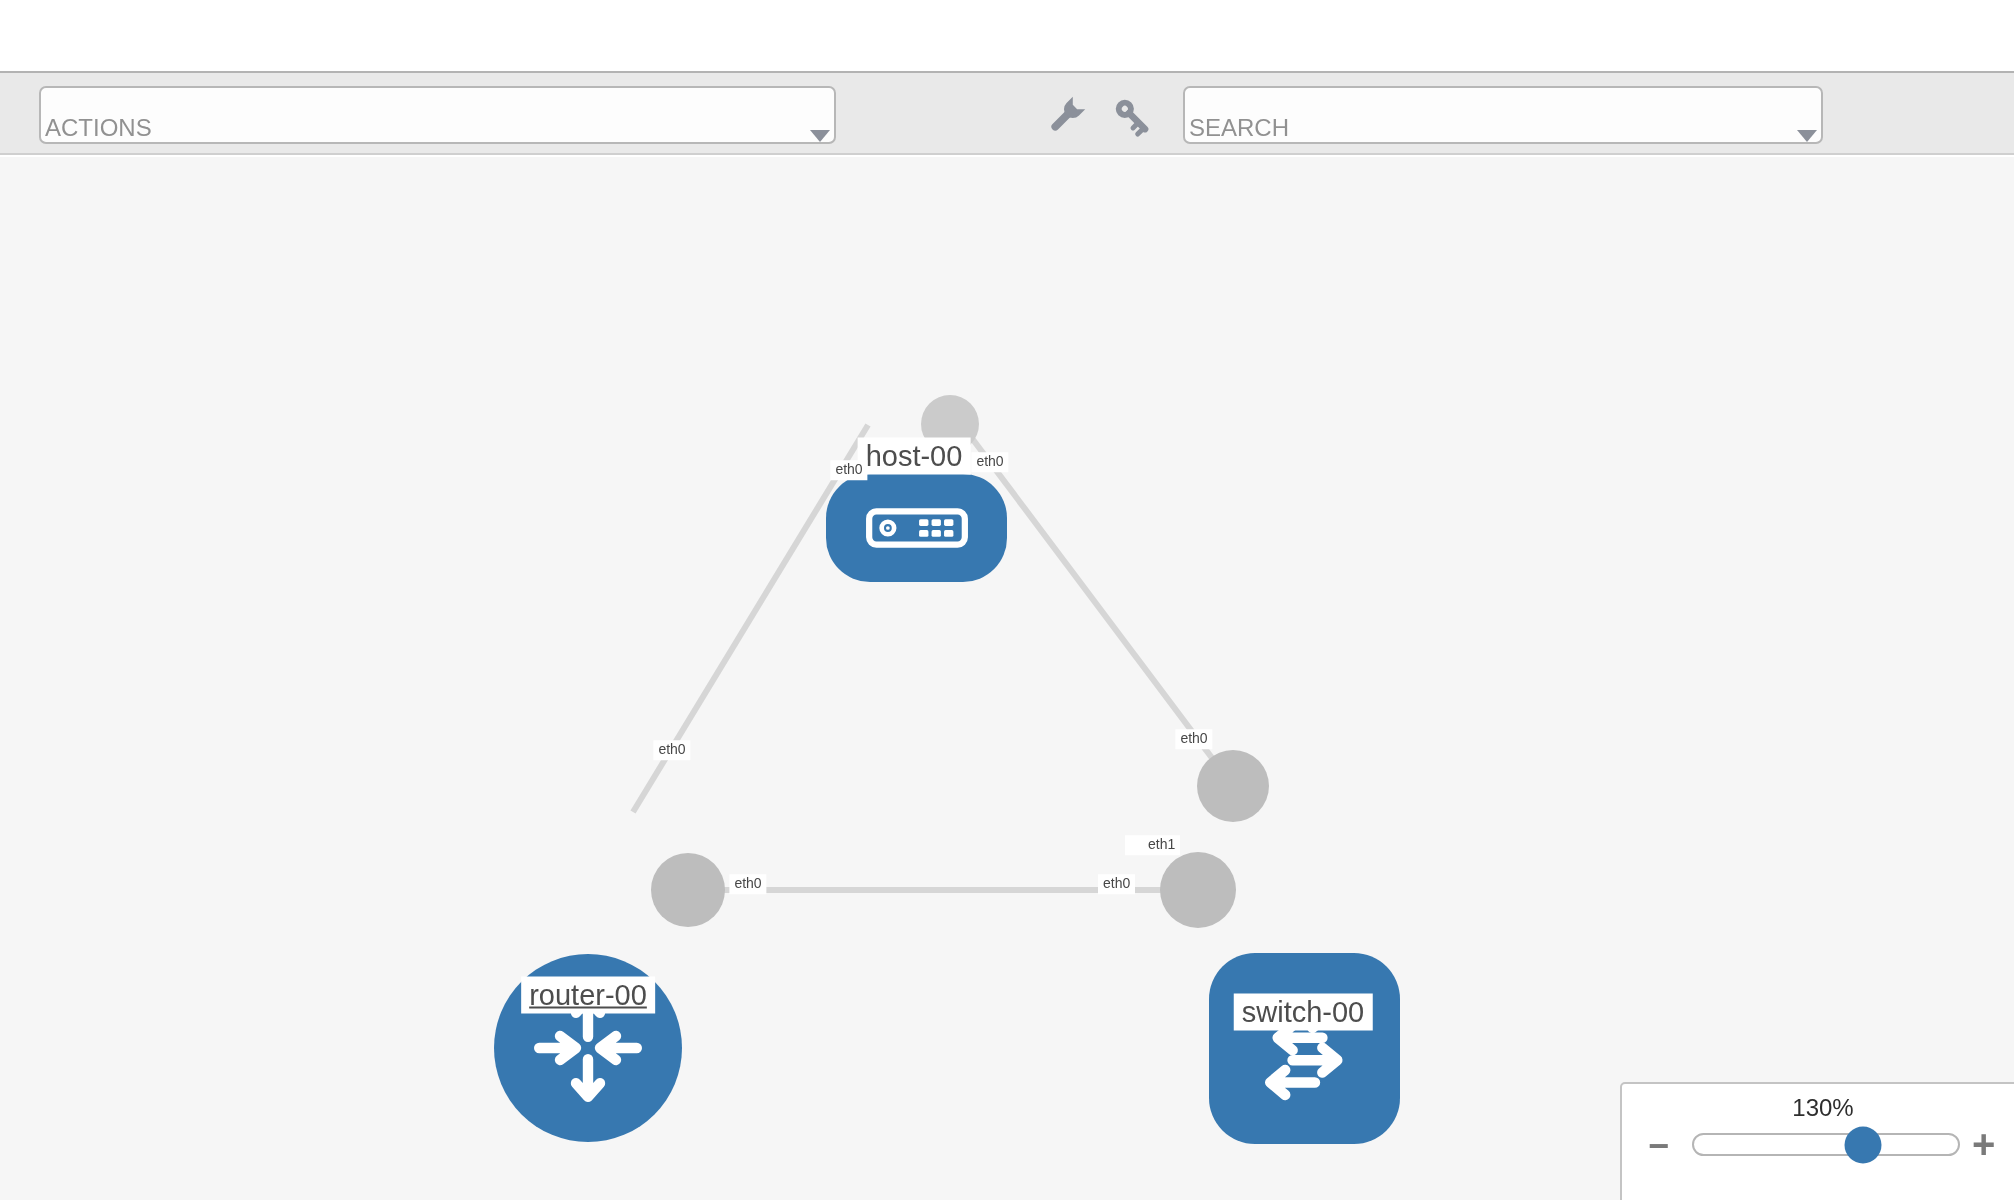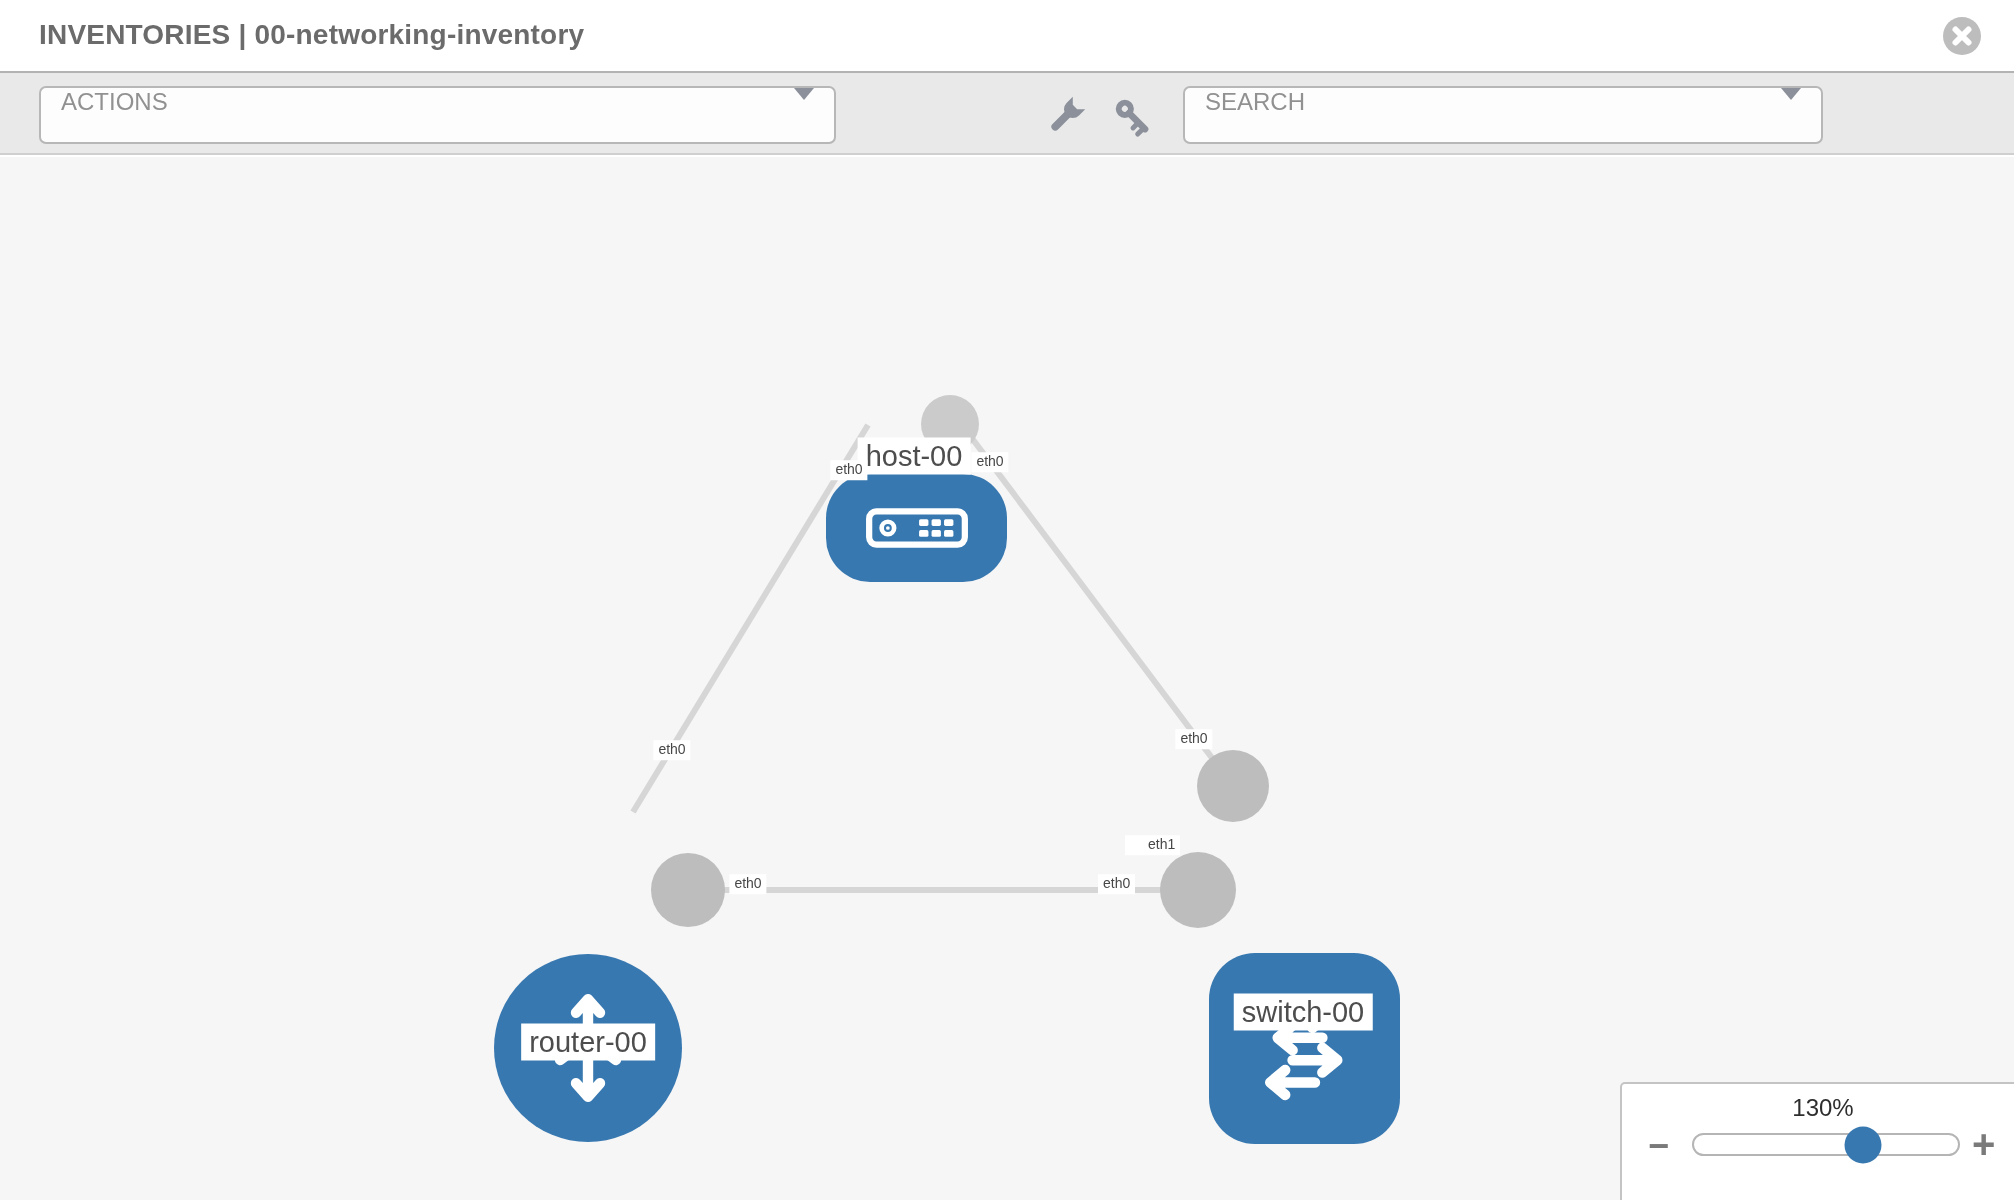--- a/index.html
+++ b/index.html
@@ -30,22 +30,22 @@
   .toolbar {
     position:absolute; left:0; top:71px; width:2014px; height:84px;
     background:#e9e9e9;
     border-top:2px solid #b3b3b3;
     border-bottom:2px solid #cfcfcf;
   }
   .dropdown {
     position:absolute; top:13px; height:58px;
     background:#fdfdfd;
     border:2px solid #b7b7b7; border-radius:7px;
-    display:flex; align-items:flex-start;
-    padding:0 20px;
+    display:flex; align-items:flex-end;
+    padding:0 4px;
     font-size:24px; color:#919191;
     cursor:pointer;
   }
   .dropdown-actions { left:39px;  width:797px; }
   .dropdown-search  { left:1183px; width:640px; }
   .dropdown .dd-label { flex:1; }
   .caret {
     width:0; height:0;
     border-left:10px solid transparent;
     border-right:10px solid transparent;
@@ -78,21 +78,21 @@
     left:1209px; top:796px; width:191px; height:191px;
     background:#3778b0; border-radius:46px;
   }
 
   .node-label {
     position:absolute; transform:translate(-50%,-50%);
     background:#ffffff; color:#4d4d4d;
     font-size:29px; padding:2px 8px; white-space:nowrap;
   }
   .label-host   { left:914px;  top:299px; }
-  .label-router { left:588px;  top:885px; }
+  .label-router { left:588px;  top:838px;text-decoration:underline; }
   .label-switch { left:1303px; top:855px; }
 
   .if-label {
     position:absolute;
     background:#ffffff; color:#474747;
     font-size:14px; padding:1px 5px; white-space:nowrap; line-height:1.25;
   }
   .if-center { transform:translate(-50%,-50%); }
   .if-host-left     { left:849px;  top:313px; }
   .if-host-right    { left:990px;  top:305px; }
@@ -127,29 +127,20 @@
     width:37px; height:37px; border-radius:50%;
     background:#3778b0; transform:translate(-50%,-50%);
     cursor:grab;
   }
 </style>
 </head>
 <body>
 
 <div class="page">
 
-  <div class="header">
-    <div class="page-title">INVENTORIES | 00-networking-inventory</div>
-    <button class="close-btn">
-      <svg width="38" height="38" viewBox="0 0 38 38">
-        <circle cx="19" cy="19" r="19" fill="#bdbdbd"></circle>
-        <path d="M12.5 12.5 L25.5 25.5 M25.5 12.5 L12.5 25.5" stroke="#ffffff" stroke-width="6" stroke-linecap="round"></path>
-      </svg>
-    </button>
-  </div>
 
   <div class="toolbar">
     <div class="dropdown dropdown-actions">
       <span class="dd-label">ACTIONS</span>
       <span class="caret"></span>
     </div>
     <div class="dropdown dropdown-search">
       <span class="dd-label">SEARCH</span>
       <span class="caret"></span>
     </div>

